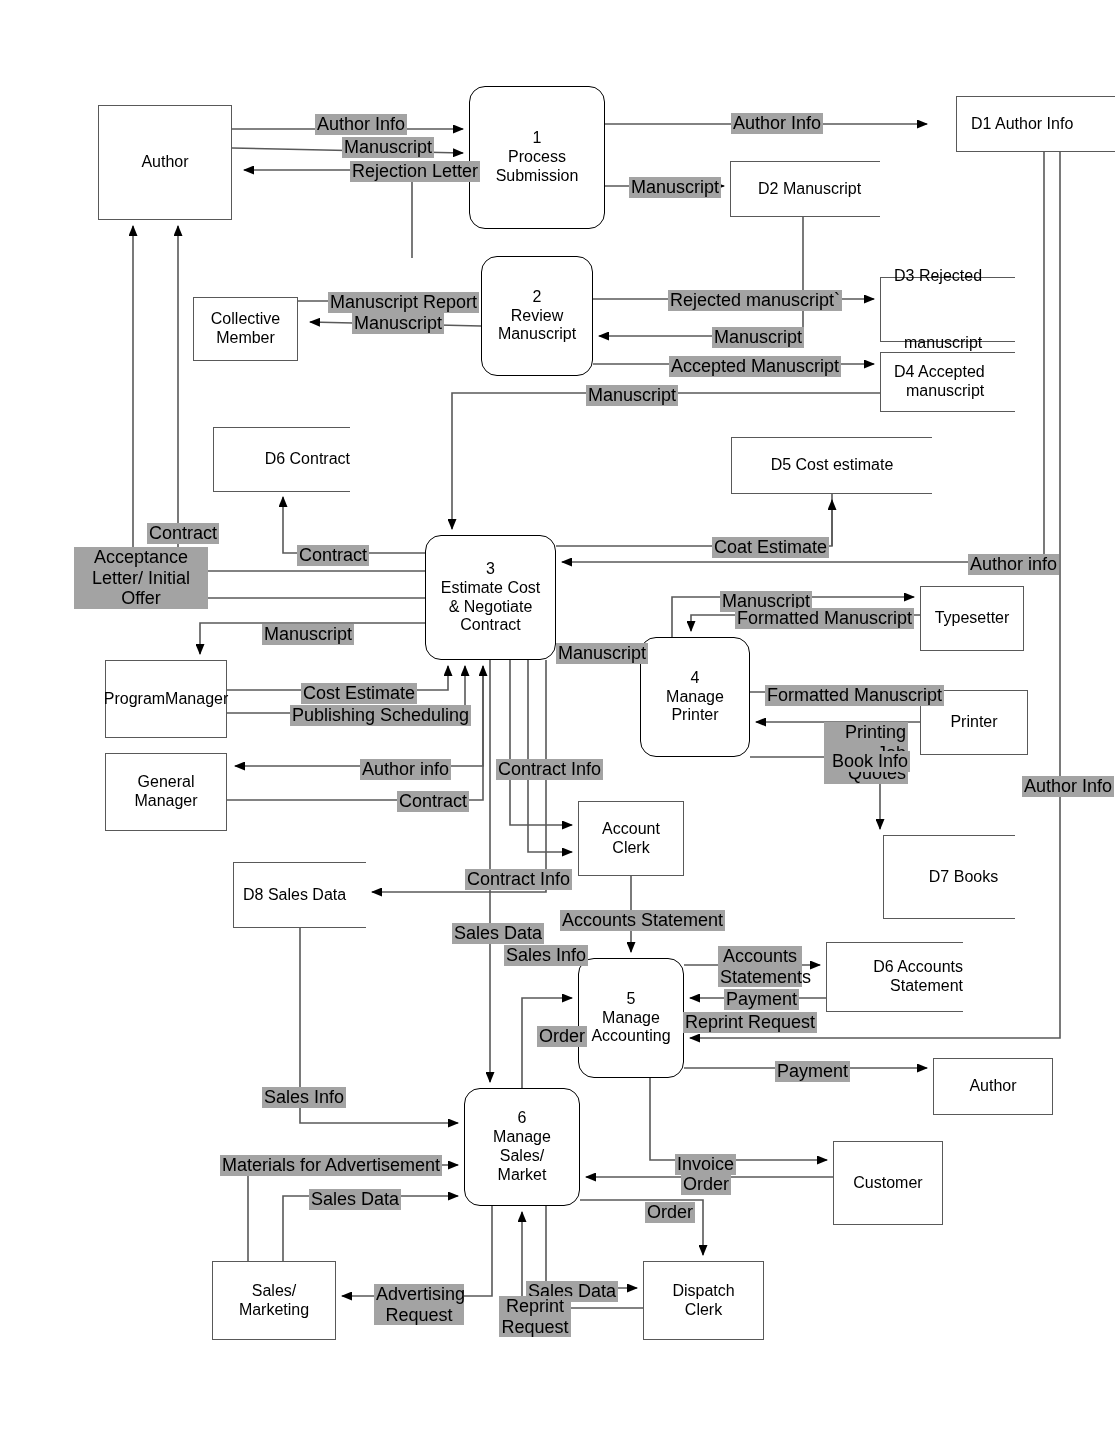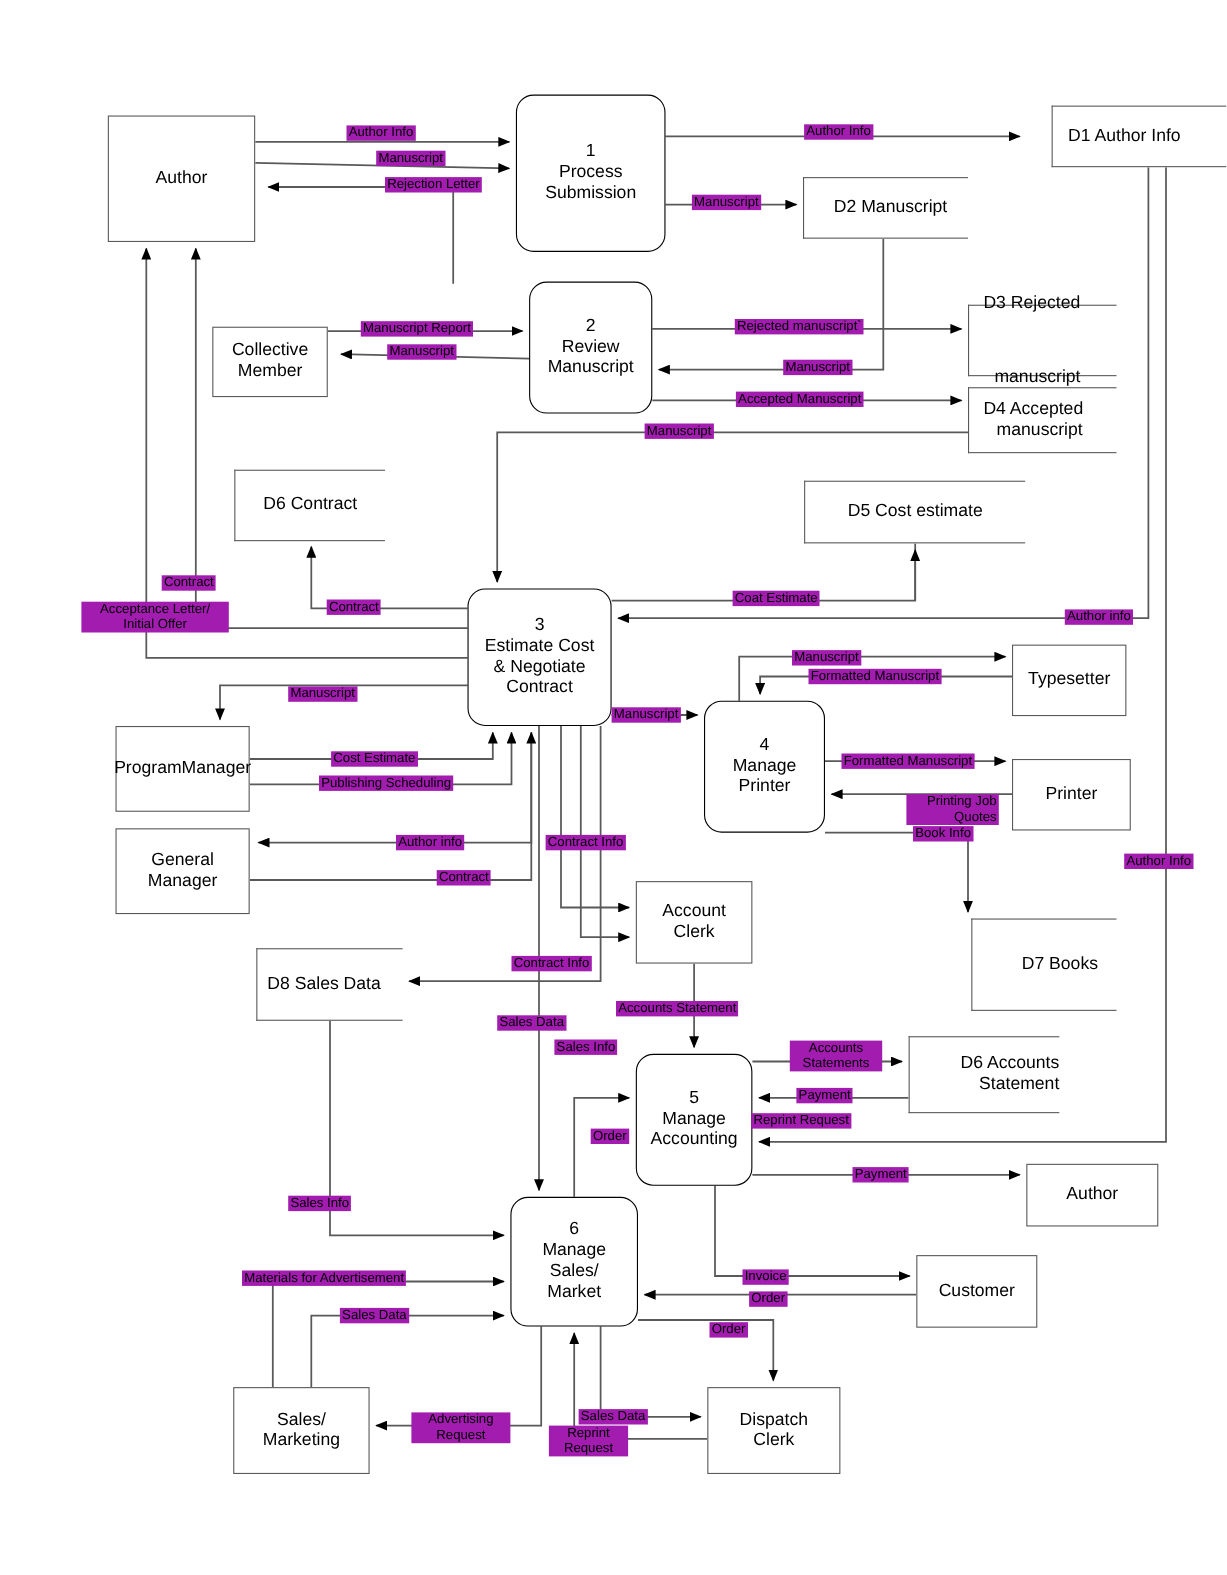--- a/index.html
+++ b/index.html
@@ -4,21 +4,21 @@
 <style>
   html,body{margin:0;padding:0;background:#ffffff;}
   body{font-family:"Liberation Sans", sans-serif;color:#000;}
   #canvas{position:relative;width:1115px;height:1432px;background:#fff;overflow:hidden;}
   svg.layer{position:absolute;left:0;top:0;width:1115px;height:1432px;}
   .node{position:absolute;box-sizing:border-box;display:flex;align-items:center;justify-content:center;
         text-align:center;line-height:1.18;font-size:16px;color:#000;background:#fff;}
   .ext{border:1.4px solid #595959;}
   .proc{border:1.4px solid #000;border-radius:16px;}
   .store{border:1.4px solid #595959;border-right:none;}
-  .lbl{position:absolute;font-size:12px;color:#000;background:#a21caf;
+  .lbl{position:absolute;font-size:18px;color:#000;background:#a3a3a3;
        text-align:center;line-height:1.15;padding:0 2px;white-space:nowrap;}
   .lbl.wrap{white-space:normal;}
   .node span{display:block;}
 </style>
 </head>
 <body>
 
 <div id="canvas">
 
   <svg class="layer" viewBox="0 0 1115 1432">
@@ -154,21 +154,21 @@
   </div>
 
   <div class="node ext" style="left:920px;top:690px;width:108px;height:65px;">
     <span>Printer</span>
   </div>
 
   <div class="node ext" style="left:933px;top:1058px;width:120px;height:57px;">
     <span>Author</span>
   </div>
 
-  <div class="node ext" style="left:833px;top:1141px;width:110px;height:66px;">
+  <div class="node ext" style="left:833px;top:1141px;width:110px;height:84px;">
     <span>Customer</span>
   </div>
 
   <div class="node ext" style="left:212px;top:1261px;width:124px;height:79px;flex-direction:column;">
     <span>Sales/</span>
     <span>Marketing</span>
   </div>
 
   <div class="node ext" style="left:643px;top:1261px;width:121px;height:79px;flex-direction:column;">
     <span>Dispatch</span>
@@ -228,21 +228,21 @@
 
   <div class="node store" style="left:880px;top:352px;width:135px;height:60px;flex-direction:column;align-items:flex-start;padding-left:13px;">
     <span>D4 Accepted</span>
     <span style="padding-left:12px;">manuscript</span>
   </div>
 
   <div class="node store" style="left:731px;top:437px;width:201px;height:57px;">
     <span>D5 Cost estimate</span>
   </div>
 
-  <div class="node store" style="left:213px;top:427px;width:137px;height:65px;justify-content:center;">
+  <div class="node store" style="left:213px;top:427px;width:137px;height:65px;justify-content:flex-end;">
     <span>D6 Contract</span>
   </div>
 
   <div class="node store" style="left:883px;top:835px;width:132px;height:84px;padding-left:28px;">
     <span>D7 Books</span>
   </div>
 
   <div class="node store" style="left:826px;top:942px;width:137px;height:70px;flex-direction:column;align-items:flex-end;padding-left:13px;">
     <span>D6 Accounts</span>
     <span style="padding-left:12px;">Statement</span>
@@ -264,21 +264,21 @@
   <div class="lbl" style="left:712px;top:327px;">Manuscript</div>
   <div class="lbl" style="left:669px;top:356px;">Accepted Manuscript</div>
   <div class="lbl" style="left:586px;top:385px;">Manuscript</div>
 
   <div class="lbl" style="left:147px;top:523px;">Contract</div>
   <div class="lbl wrap" style="left:74px;top:547px;width:130px;text-align:center;">
     <span>Acceptance Letter/</span>
     <span>Initial Offer</span>
   </div>
   <div class="lbl" style="left:297px;top:545px;">Contract</div>
-  <div class="lbl" style="left:666px;top:537px;">Coat Estimate</div>
+  <div class="lbl" style="left:712px;top:537px;">Coat Estimate</div>
   <div class="lbl" style="left:968px;top:554px;">Author info</div>
 
   <div class="lbl" style="left:262px;top:624px;">Manuscript</div>
   <div class="lbl" style="left:556px;top:643px;">Manuscript</div>
   <div class="lbl" style="left:720px;top:591px;">Manuscript</div>
   <div class="lbl" style="left:735px;top:608px;">Formatted Manuscript</div>
 
   <div class="lbl" style="left:301px;top:683px;">Cost Estimate</div>
   <div class="lbl" style="left:290px;top:705px;">Publishing Scheduling</div>
   <div class="lbl" style="left:765px;top:685px;">Formatted Manuscript</div>

